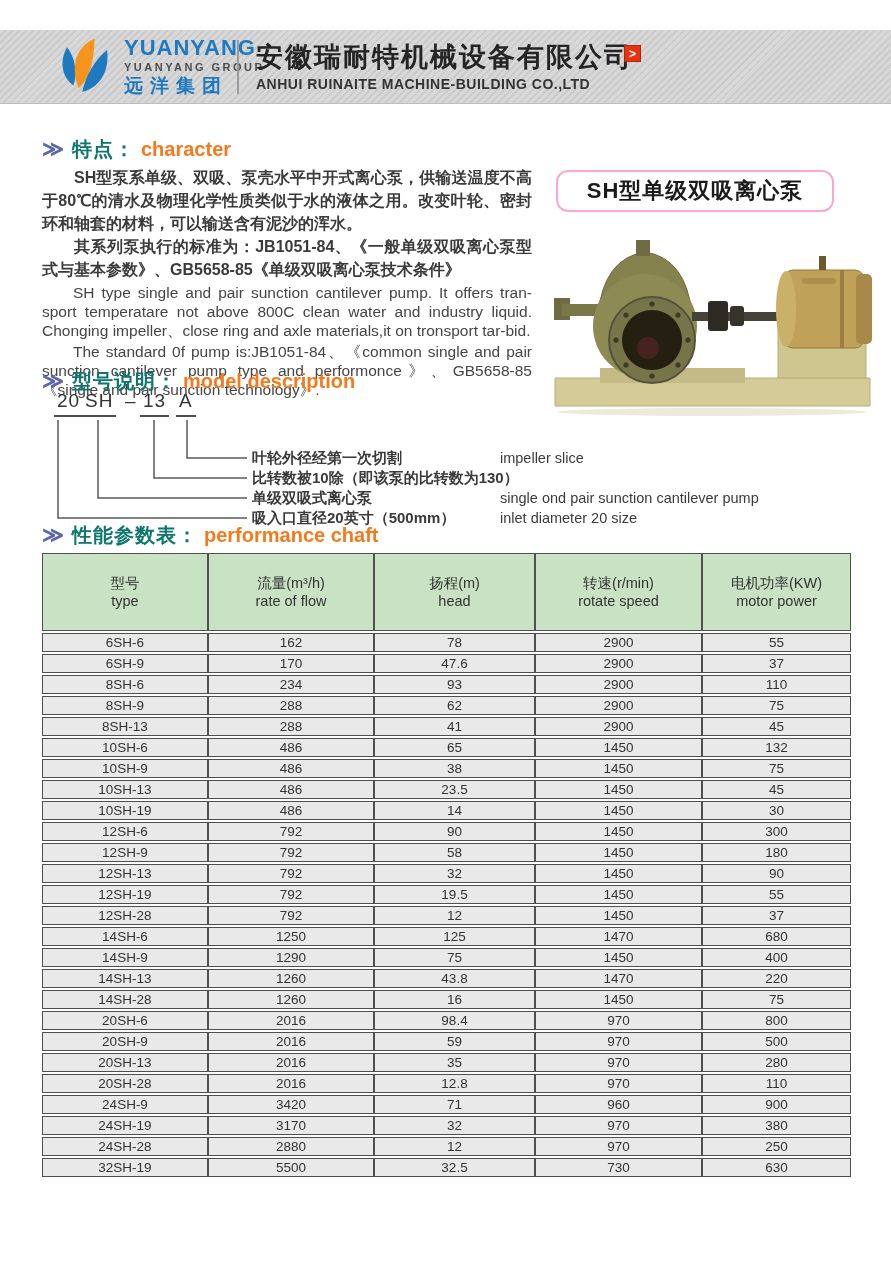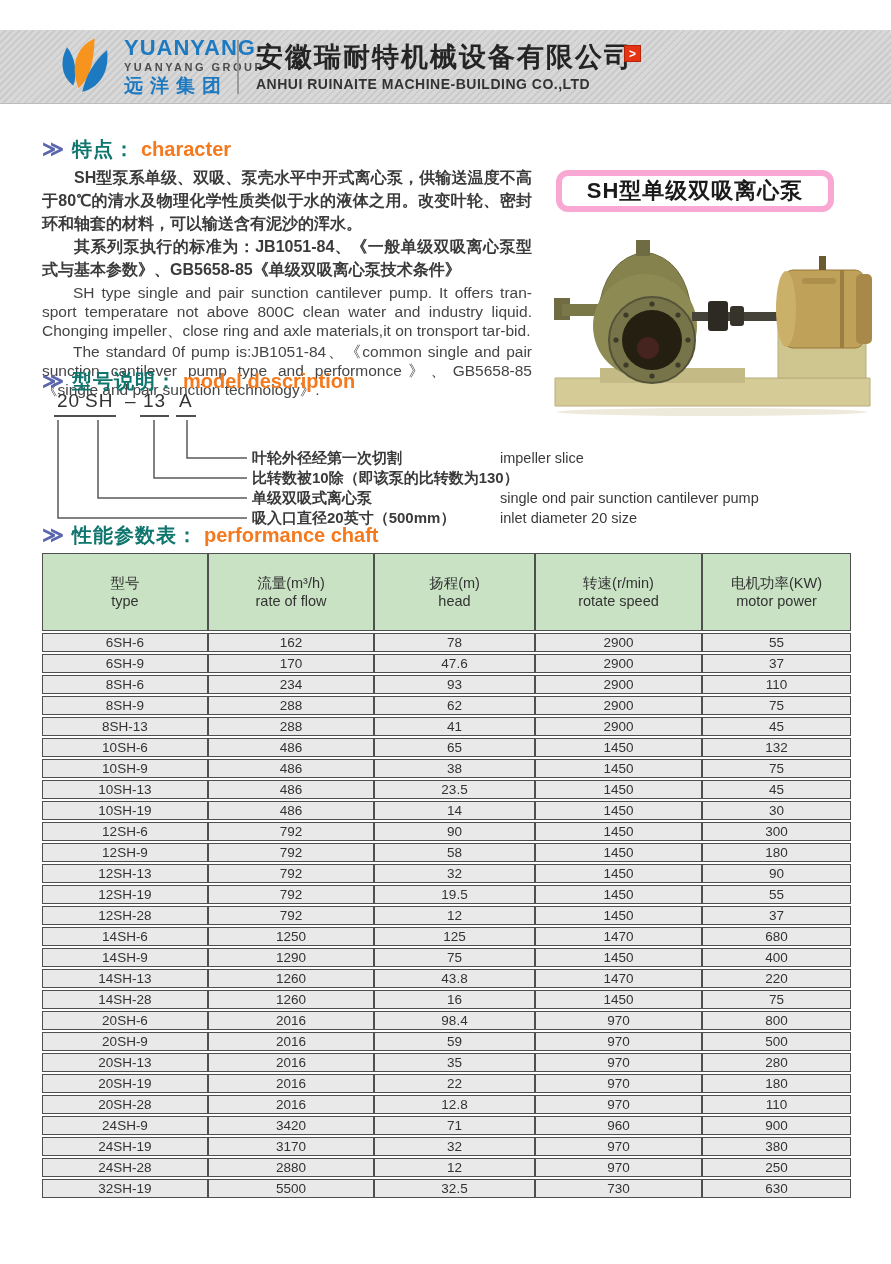--- a/index.html
+++ b/index.html
@@ -36,21 +36,21 @@
   .sec-en { color:#f5791d; font-size:20px; font-weight:bold; margin-left:6px; }
 
   
   .char-col { position:absolute; left:42px; top:166px; width:490px; }
   .p-cn { font-size:16px; line-height:23px; color:#3b3b3b; font-weight:bold; text-indent:2em; text-align:justify; }
   .p-en { font-size:15.5px; line-height:19px; color:#454545; text-indent:2em; text-align:justify; margin-top:2px; }
 
   
   .product-label {
     position:absolute; left:556px; top:170px; width:278px; height:42px;
-    border:6px solid #f9a8d4; border-radius:12px; background:#ffffff;
+    border:2px solid #f9a8d4; border-radius:12px; background:#ffffff;
     display:flex; align-items:center; justify-content:center;
     font-size:22px; font-weight:bold; color:#1a1a1a; letter-spacing:1px;
   }
   .pump-img { position:absolute; left:540px; top:228px; width:345px; height:190px; }
 
   
   .model-diagram { position:absolute; left:42px; top:390px; width:800px; height:150px; }
   .code-part { position:absolute; top:0; font-size:19px; color:#333333; padding:0 3px 3px 3px; letter-spacing:1px; }
   .code-part.u { border-bottom:2px solid #4f4f4f; }
   .connector-svg { position:absolute; left:0; top:0; width:800px; height:150px; }
@@ -365,27 +365,20 @@
           <td>500</td>
         </tr>
         <tr>
           <td>20SH-13</td>
           <td>2016</td>
           <td>35</td>
           <td>970</td>
           <td>280</td>
         </tr>
         <tr>
-          <td>20SH-19</td>
-          <td>2016</td>
-          <td>22</td>
-          <td>970</td>
-          <td>180</td>
-        </tr>
-        <tr>
           <td>20SH-28</td>
           <td>2016</td>
           <td>12.8</td>
           <td>970</td>
           <td>110</td>
         </tr>
         <tr>
           <td>24SH-9</td>
           <td>3420</td>
           <td>71</td>

